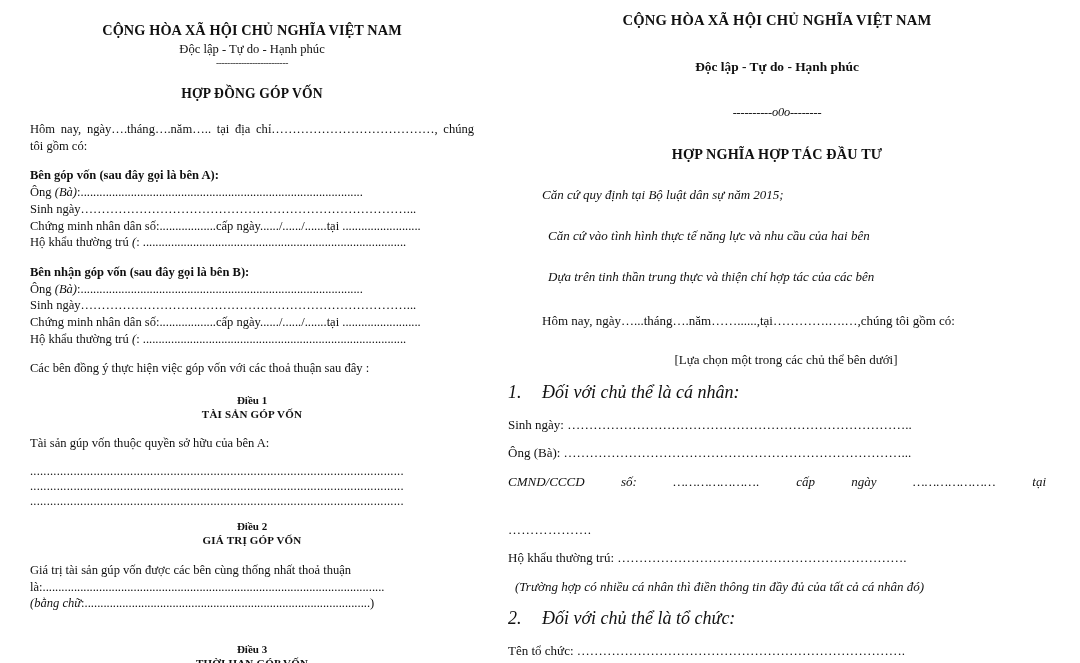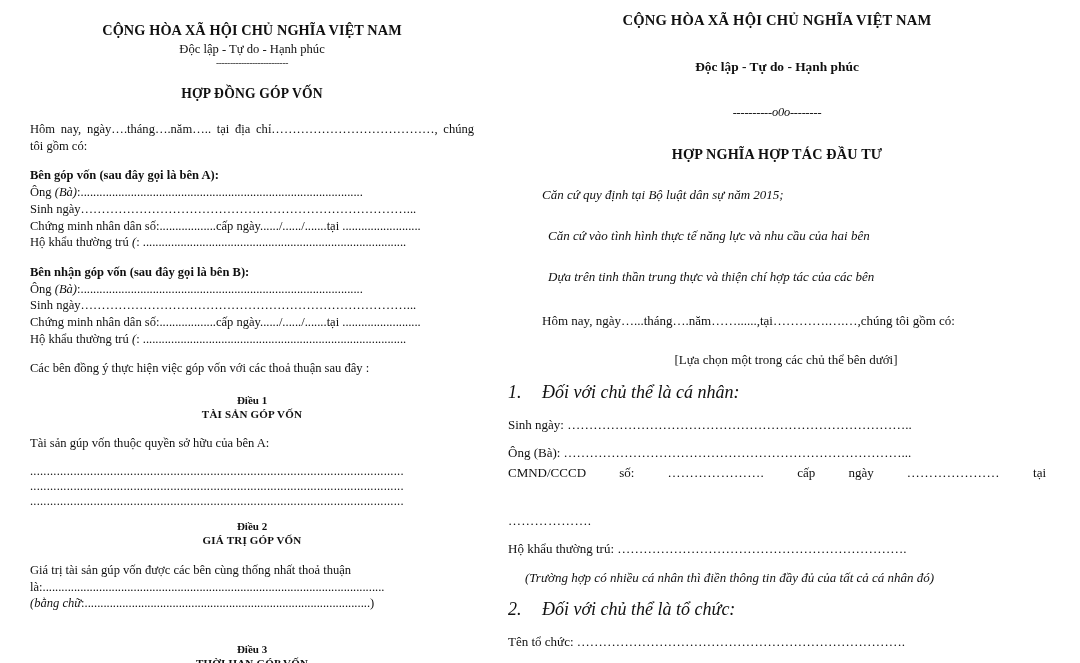--- a/index.html
+++ b/index.html
@@ -178,40 +178,41 @@
   }
   .doc-right .r-field {
     font-size: 13px;
     margin: 9px 0 0 0;
     line-height: 1.5;
     white-space: nowrap;
     overflow: hidden;
   }
   .doc-right .r-field-justify {
     font-size: 13px;
-    margin: 0 0 0 0;
+    margin: 9px 0 0 0;
     line-height: 1.5;
     text-align: justify;
     text-justify: inter-word;
+    font-style: italic;
   }
   .doc-right .r-field-justify::after {
     content: "";
     display: inline-block;
     width: 100%;
     height: 0;
   }
   .doc-right .cont-line {
     font-size: 13px;
     margin: 9px 0 0 0;
     line-height: 1.5;
   }
   .doc-right .paren-note {
     font-style: italic;
     font-size: 13px;
-    margin: 9px 0 0 17px;
+    margin: 9px 0 0 7px;
     line-height: 1.5;
   }
   .doc-right .dots { letter-spacing: .3px; }
 </style>
 </head>
 <body>
 
 <div class="page-spread">
 
   <section class="doc-left">

